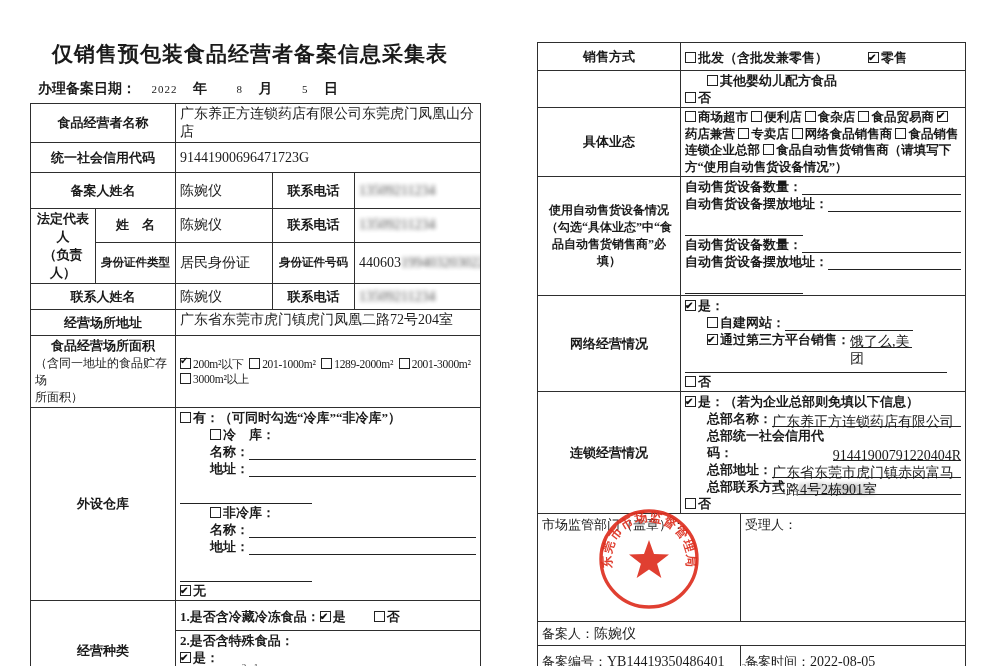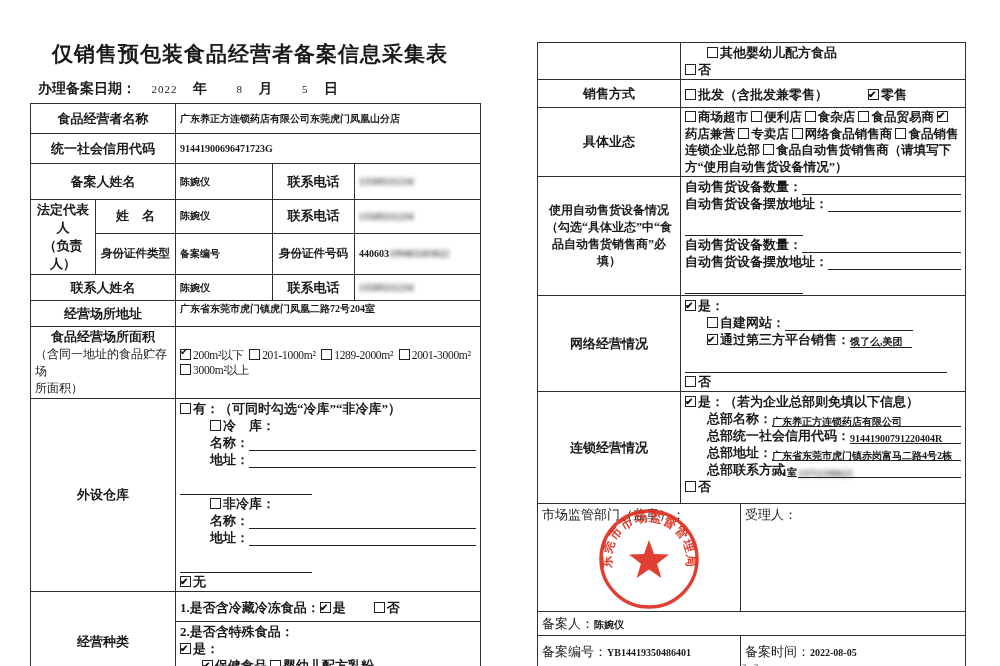--- a/index.html
+++ b/index.html
@@ -17,21 +17,21 @@
   .dateline .num { font-size:11px; font-weight:400; margin:0 12px; letter-spacing:1px; }
   .dateline .unit { margin-right:14px; }
 
   table { border-collapse:collapse; table-layout:fixed; }
   td { border:1px solid #2e2e2e; padding:1px 4px; overflow:hidden; vertical-align:middle; }
   #t1 { position:absolute; left:30px; top:87px; width:450px; }
   #t2 { position:absolute; left:37px; top:26px; width:428px; }
 
   .lbl { text-align:center; font-weight:600; font-size:13px; }
   .lbl2 { font-weight:400; font-size:13px; }
-  .val { font-size:10px; font-weight:700; }
+  .val { font-size:14px; font-weight:400; }
   .cbl { font-size:13px; font-weight:600; line-height:17px; }
   .small-line { font-size:11.5px; white-space:nowrap; letter-spacing:-0.3px; }
   .flow { font-size:12.5px; font-weight:600; line-height:16.5px; }
   .opt { margin-right:3px; white-space:nowrap; }
 
   .cb { display:inline-block; width:11px; height:11px; border:1.3px solid #222; margin-right:2px;
         vertical-align:-1px; position:relative; background:#fff; box-sizing:border-box; }
   .cb.checked::after { content:"\2714"; position:absolute; left:-1px; top:-4px; font-size:10px; color:#111; }
 
   .bl { display:inline-block; border-bottom:1px solid #222; vertical-align:bottom; height:13px; }
@@ -87,21 +87,21 @@
         <div>法定代表人</div>
         <div>（负责人）</div>
       </td>
       <td class="lbl">姓　名</td>
       <td class="val">陈婉仪</td>
       <td class="lbl">联系电话</td>
       <td class="val"><span class="redact">13509211234</span></td>
     </tr>
     <tr style="height:34px">
       <td class="lbl" style="font-size:11.5px">身份证件类型</td>
-      <td class="val">备案编号</td>
+      <td class="val">居民身份证</td>
       <td class="lbl" style="font-size:11.5px">身份证件号码</td>
       <td class="val"><span>440603</span><span class="redact">199403203022</span></td>
     </tr>
     <tr style="height:26px">
       <td colspan="2" class="lbl">联系人姓名</td>
       <td class="val">陈婉仪</td>
       <td class="lbl">联系电话</td>
       <td class="val"><span class="redact">13509211234</span></td>
     </tr>
     <tr style="height:26px">
@@ -175,31 +175,31 @@
 </div>
 
 <div class="page" id="page2">
   <table id="t2">
     <colgroup>
         <col style="width:143px">
         <col style="width:60px">
         <col style="width:225px">
       </colgroup>
     <tbody>
-        <tr style="height:36px">
-      <td></td>
-      <td colspan="2" class="vtop">
-        <div class="cbl ind1"><span class="cb"></span><span>其他婴幼儿配方食品</span></div>
-        <div class="cbl"><span class="cb"></span><span>否</span></div>
-      </td>
-    </tr>
-    <tr style="height:28px">
+        <tr style="height:28px">
       <td class="lbl">销售方式</td>
       <td colspan="2">
         <span class="cbl" style="margin-right:40px"><span class="cb"></span><span>批发（含批发兼零售）</span></span><span class="cbl"><span class="cb checked"></span><span>零售</span></span>
+      </td>
+    </tr>
+    <tr style="height:36px">
+      <td></td>
+      <td colspan="2" class="vtop">
+        <div class="cbl ind1"><span class="cb"></span><span>其他婴幼儿配方食品</span></div>
+        <div class="cbl"><span class="cb"></span><span>否</span></div>
       </td>
     </tr>
     <tr style="height:67px">
       <td class="lbl">具体业态</td>
       <td colspan="2" class="flow vtop">
         <span><span class="cb"></span><span>商场超市</span></span>
         <span><span class="cb"></span><span>便利店</span></span>
         <span><span class="cb"></span><span>食杂店</span></span>
         <span><span class="cb"></span><span>食品贸易商</span></span>
         <span><span class="cb checked"></span><span>药店兼营</span></span>

